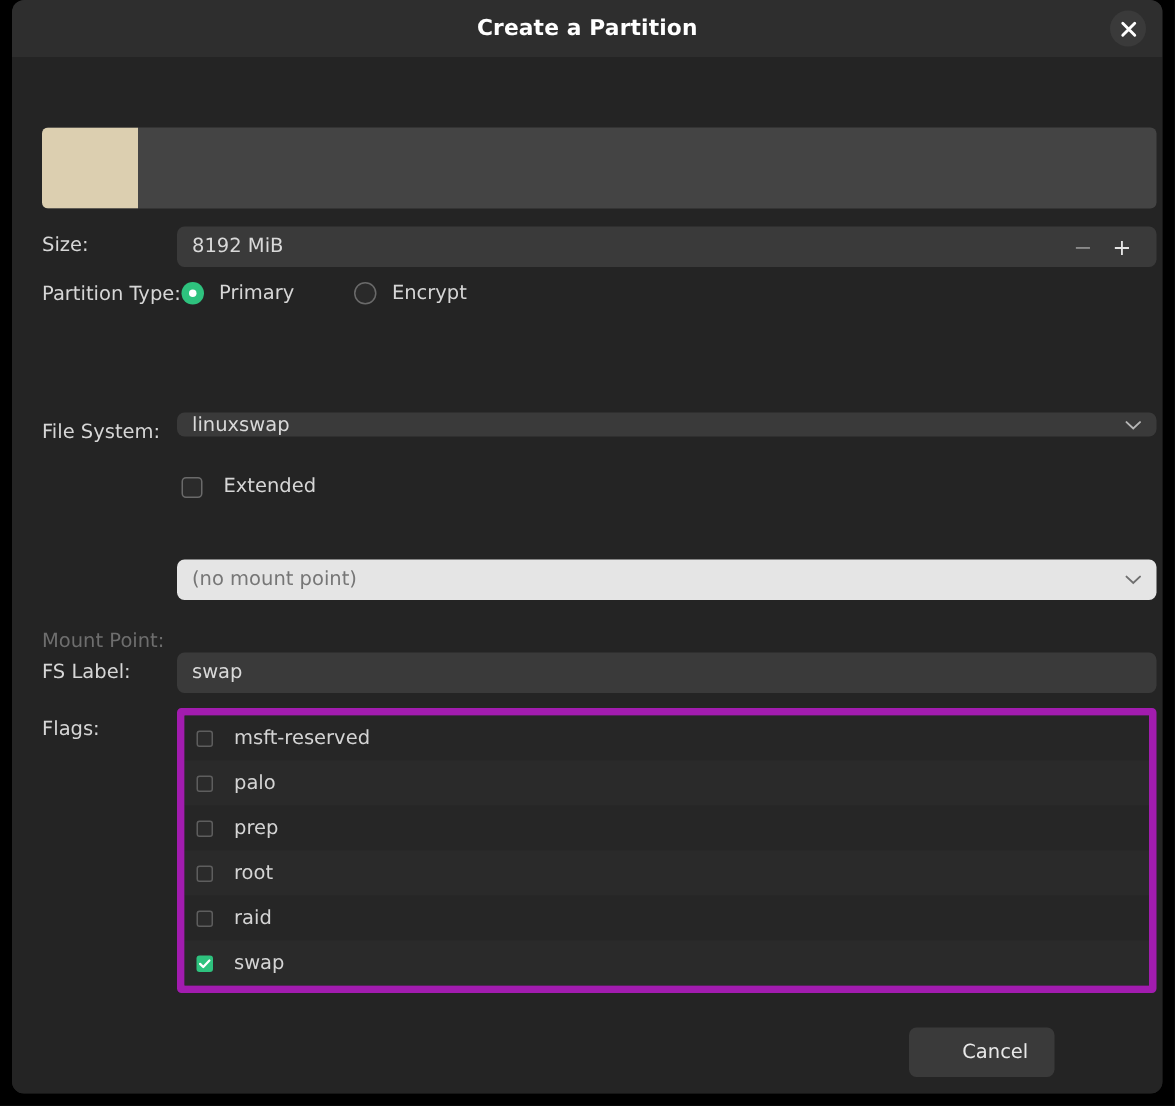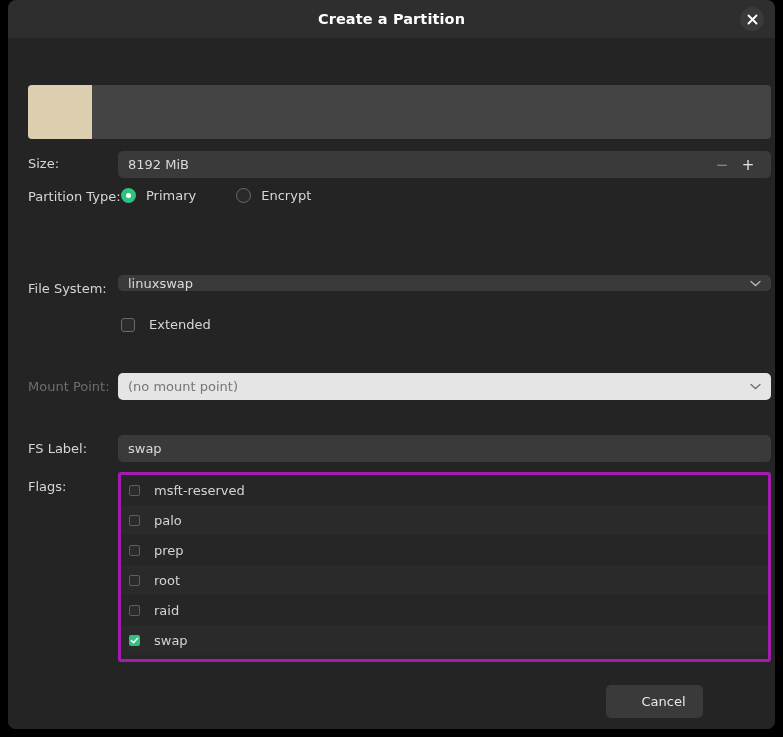--- a/index.html
+++ b/index.html
@@ -81,21 +81,21 @@
   }
 
   
   .row-label {
     position: absolute;
     left: 20px;
     color: #d6d6d6;
     font-size: 13px;
     line-height: 16px;
   }
-  .row-label.disabled { color: #6e6e6e; }
+  .row-label.disabled { color: #6e6e6e; margin-top: 41px; }
 
   .field {
     position: absolute;
     left: 110px;
     width: 653px;
     background: #3a3a3a;
     border-radius: 5px;
     box-sizing: border-box;
     color: #d9d9d9;
     font-size: 13px;
@@ -184,21 +184,21 @@
   #fslabel-field { top: 397px; height: 27px; }
 
   
   #flags-panel {
     position: absolute;
     left: 110px;
     top: 434px;
     width: 653px;
     height: 190px;
     background: #272727;
-    border: 3px solid #a21caf;
+    border: 5px solid #a21caf;
     border-radius: 3px;
     box-sizing: border-box;
     overflow: hidden;
   }
   .flag-row {
     height: 30px;
     display: flex;
     align-items: center;
     padding-left: 8px;
     cursor: pointer;

